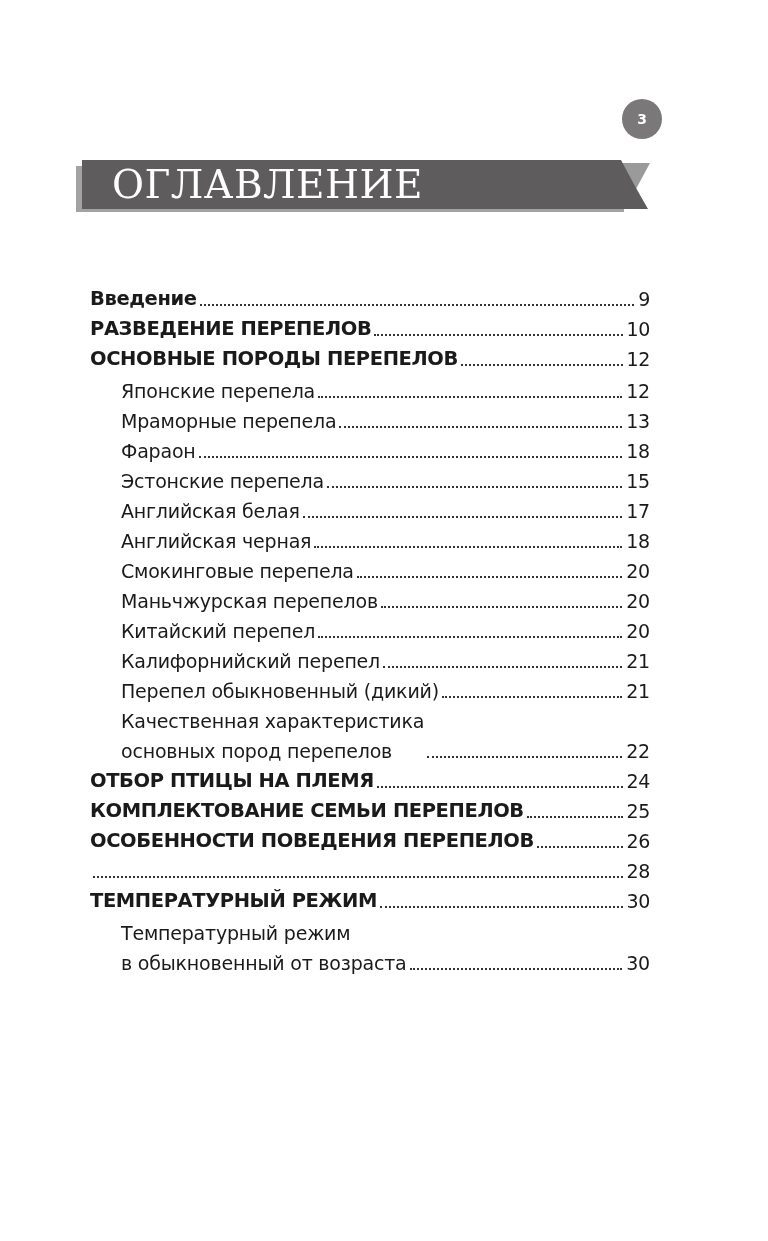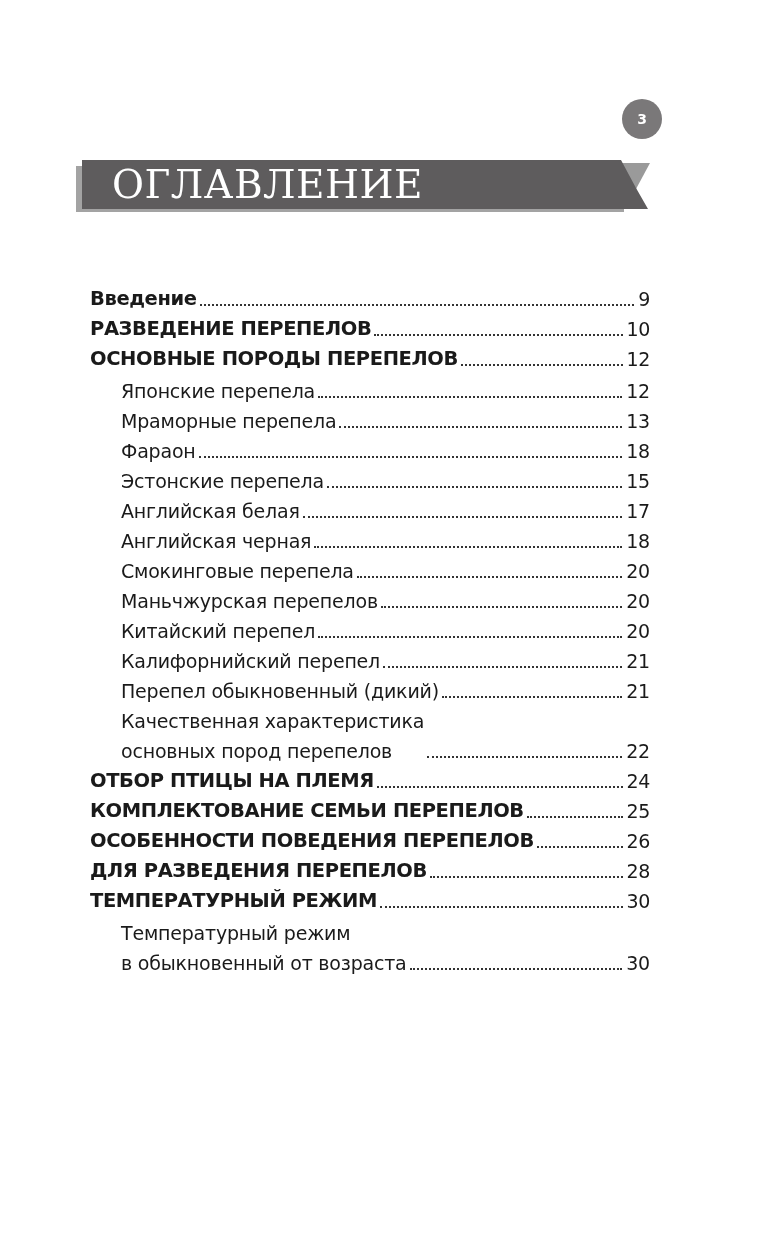--- a/index.html
+++ b/index.html
@@ -243,21 +243,20 @@
     </div>
     <div class="toc-entry main">
       <span class="label">
         <span class="line">ОСОБЕННОСТИ ПОВЕДЕНИЯ ПЕРЕПЕЛОВ</span>
       </span>
       <span class="leader"></span>
       <span class="page">26</span>
     </div>
     <div class="toc-entry main">
       <span class="label">
-        <span class="line">ДЛЯ РАЗВЕДЕНИЯ ПЕРЕПЕЛОВ</span>
       </span>
       <span class="leader"></span>
       <span class="page">28</span>
     </div>
     <div class="toc-entry main">
       <span class="label">
         <span class="line">ТЕМПЕРАТУРНЫЙ РЕЖИМ</span>
       </span>
       <span class="leader"></span>
       <span class="page">30</span>

